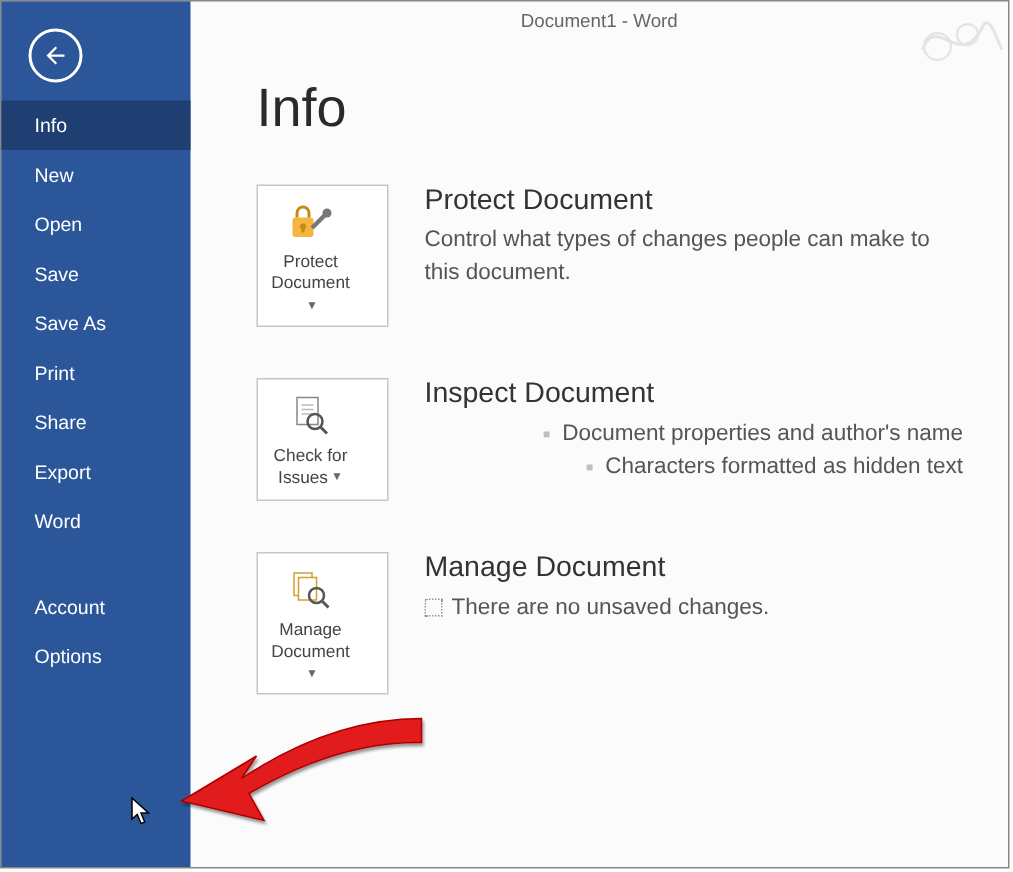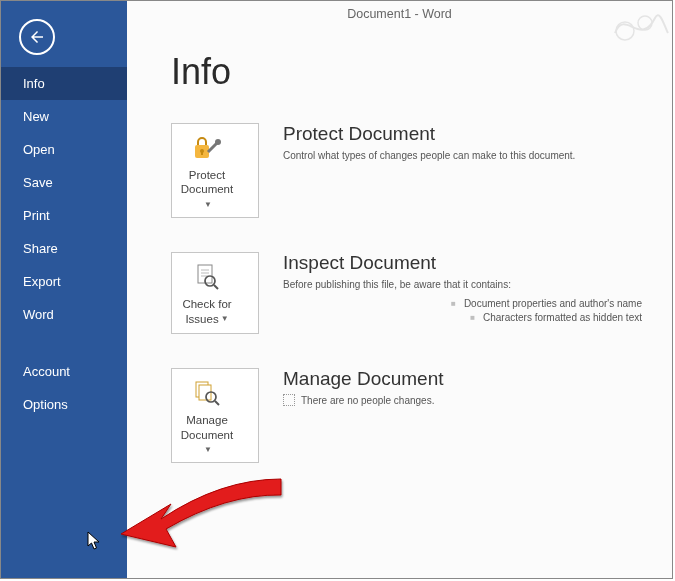--- a/index.html
+++ b/index.html
@@ -112,21 +112,21 @@
     color: #666;
   }
   .section-body { flex: 1; }
   .section-heading {
     font-size: 19px;
     color: #333;
     font-weight: 400;
     margin-bottom: 4px;
   }
   .section-desc {
-    font-size: 10px;
+    font-size: 15px;
     color: #555;
     line-height: 1.45;
   }
   .section-desc ul {
     list-style: none;
     padding-left: 12px;
     margin-top: 4px;
     text-align: right;
   }
   .section-desc ul li::before {
@@ -176,20 +176,21 @@
     <div class="back-btn">
       <svg viewBox="0 0 24 24">
           <path d="M20 11H7.8l5.6-5.6L12 4l-8 8 8 8 1.4-1.4L7.8 13H20z"></path>
         </svg>
     </div>
 
     <div class="nav-item selected"><span>Info</span></div>
     <div class="nav-item"><span>New</span></div>
     <div class="nav-item"><span>Open</span></div>
     <div class="nav-item"><span>Save</span></div>
+    <div class="nav-item"><span>Save As</span></div>
     <div class="nav-item"><span>Print</span></div>
     <div class="nav-item"><span>Share</span></div>
     <div class="nav-item"><span>Export</span></div>
     <div class="nav-item"><span>Word</span></div>
 
     <div class="nav-spacer"></div>
 
     <div class="nav-item"><span>Account</span></div>
     <div class="nav-item"><span>Options</span></div>
   </div>
@@ -229,21 +230,20 @@
             <circle cx="18" cy="19" r="5" fill="none" stroke="#555" stroke-width="1.7"></circle>
             <line x1="22" y1="23" x2="26" y2="27" stroke="#555" stroke-width="2"></line>
           </svg>
         </div>
         <span>Check for</span><br>
         <span>Issues</span><span class="drop">▼</span>
       </div>
       <div class="section-body">
         <div class="section-heading">Inspect Document</div>
         <div class="section-desc">
-          <span>Before publishing this file, be aware that it contains:</span>
           <ul>
             <li>Document properties and author's name</li>
             <li>Characters formatted as hidden text</li>
           </ul>
         </div>
       </div>
     </div>
 
     <div class="section">
       <div class="action-tile">
@@ -254,21 +254,21 @@
             <circle cx="19" cy="19" r="5" fill="none" stroke="#555" stroke-width="1.7"></circle>
             <line x1="23" y1="23" x2="27" y2="27" stroke="#555" stroke-width="2"></line>
           </svg>
         </div>
         <span>Manage</span><br>
         <span>Document</span><span class="drop">▼</span>
       </div>
       <div class="section-body">
         <div class="section-heading">Manage Document</div>
         <div class="section-desc">
-          <span class="unsaved-icon"></span><span>There are no people changes.</span>
+          <span class="unsaved-icon"></span><span>There are no unsaved changes.</span>
         </div>
       </div>
     </div>
 
   </div>
 
   <svg class="arrow-overlay" width="190" height="90" viewBox="0 0 190 90">
     <defs>
       <filter id="ds" x="-20%" y="-20%" width="140%" height="140%">
         <feDropShadow dx="1" dy="2" stdDeviation="1" flood-opacity="0.4"></feDropShadow>

